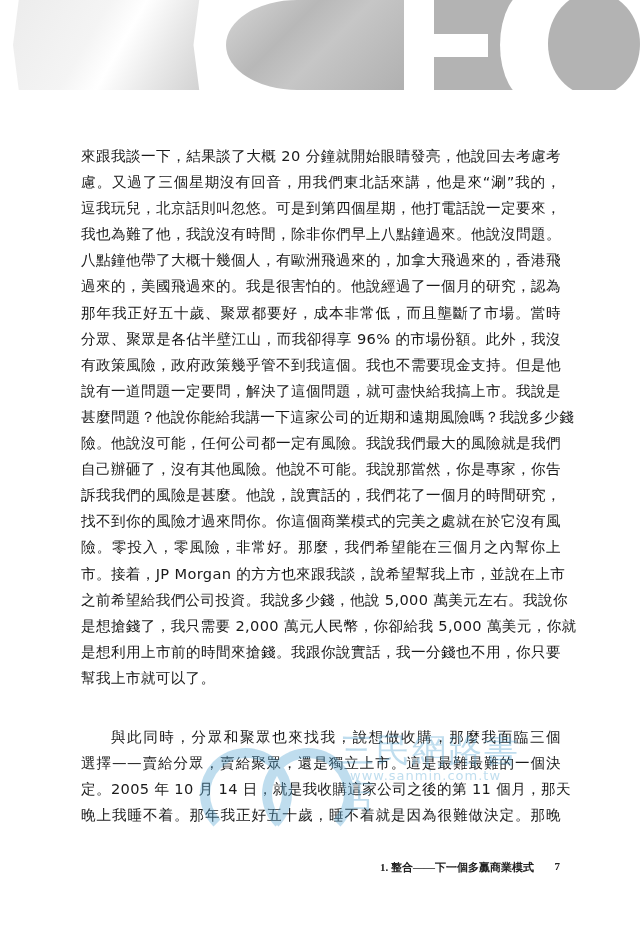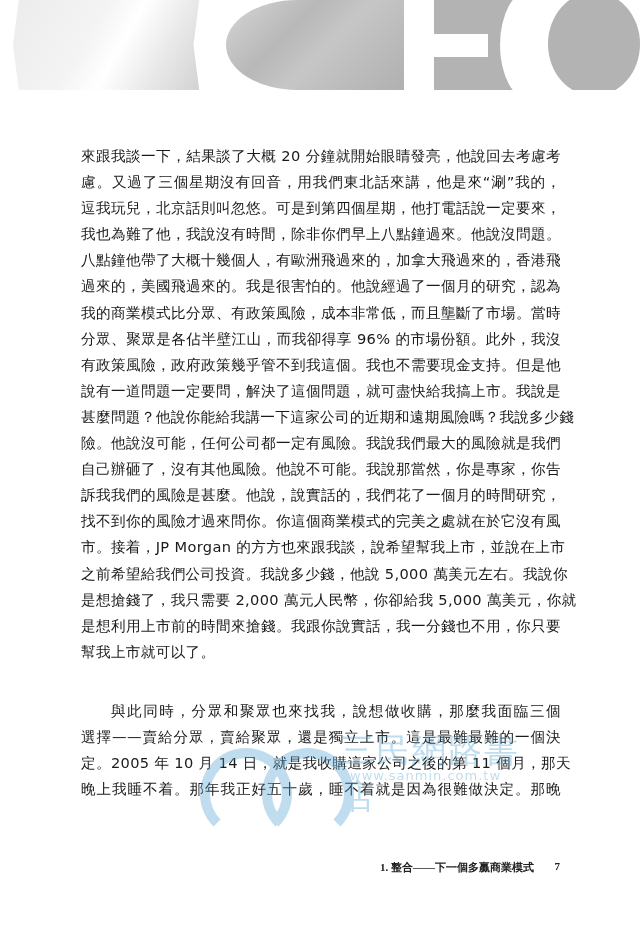--- a/index.html
+++ b/index.html
@@ -81,29 +81,30 @@
 </div>
 
 <div class="content">
   <p>
     <span class="line">來跟我談一下，結果談了大概 20 分鐘就開始眼睛發亮，他說回去考慮考</span>
     <span class="line">慮。又過了三個星期沒有回音，用我們東北話來講，他是來“涮”我的，</span>
     <span class="line">逗我玩兒，北京話則叫忽悠。可是到第四個星期，他打電話說一定要來，</span>
     <span class="line">我也為難了他，我說沒有時間，除非你們早上八點鐘過來。他說沒問題。</span>
     <span class="line">八點鐘他帶了大概十幾個人，有歐洲飛過來的，加拿大飛過來的，香港飛</span>
     <span class="line">過來的，美國飛過來的。我是很害怕的。他說經過了一個月的研究，認為</span>
-    <span class="line">我的商業模式比分眾、有政策風險，成本非常低，而且壟斷了市場。當時</span>
+    <span class="line">那年我正好五十歲、聚眾都要好，成本非常低，而且壟斷了市場。當時</span>
     <span class="line">分眾、聚眾是各佔半壁江山，而我卻得享 96% 的市場份額。此外，我沒</span>
     <span class="line">有政策風險，政府政策幾乎管不到我這個。我也不需要現金支持。但是他</span>
     <span class="line">說有一道問題一定要問，解決了這個問題，就可盡快給我搞上市。我說是</span>
     <span class="line">甚麼問題？他說你能給我講一下這家公司的近期和遠期風險嗎？我說多少錢</span>
     <span class="line">險。他說沒可能，任何公司都一定有風險。我說我們最大的風險就是我們</span>
     <span class="line">自己辦砸了，沒有其他風險。他說不可能。我說那當然，你是專家，你告</span>
     <span class="line">訴我我們的風險是甚麼。他說，說實話的，我們花了一個月的時間研究，</span>
     <span class="line">找不到你的風險才過來問你。你這個商業模式的完美之處就在於它沒有風</span>
+    <span class="line">險。零投入，零風險，非常好。那麼，我們希望能在三個月之內幫你上</span>
     <span class="line">市。接着，JP Morgan 的方方也來跟我談，說希望幫我上市，並說在上市</span>
     <span class="line">之前希望給我們公司投資。我說多少錢，他說 5,000 萬美元左右。我說你</span>
     <span class="line">是想搶錢了，我只需要 2,000 萬元人民幣，你卻給我 5,000 萬美元，你就</span>
     <span class="line">是想利用上市前的時間來搶錢。我跟你說實話，我一分錢也不用，你只要</span>
     <span class="line last">幫我上市就可以了。</span>
   </p>
   <p>
     <span class="line indent">與此同時，分眾和聚眾也來找我，說想做收購，那麼我面臨三個</span>
     <span class="line">選擇——賣給分眾，賣給聚眾，還是獨立上市。這是最難最難的一個決</span>
     <span class="line">定。2005 年 10 月 14 日，就是我收購這家公司之後的第 11 個月，那天</span>

